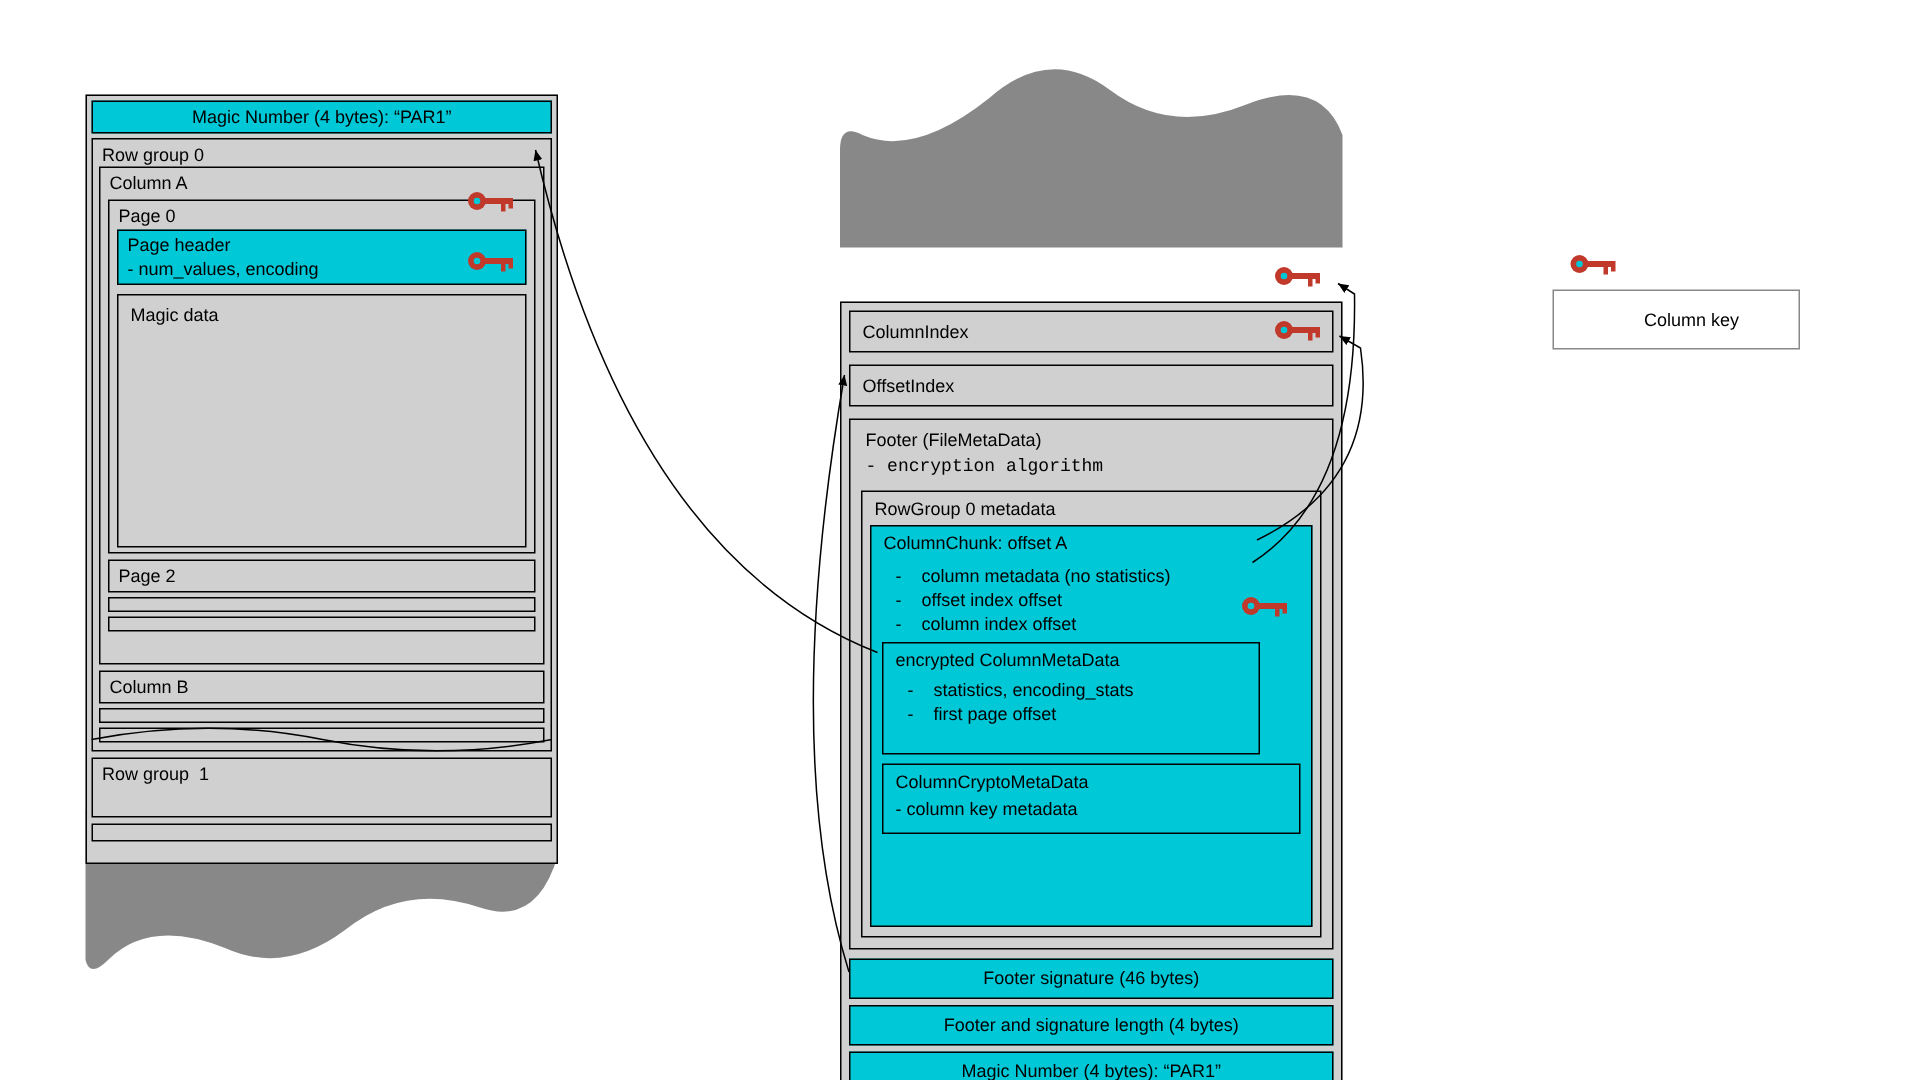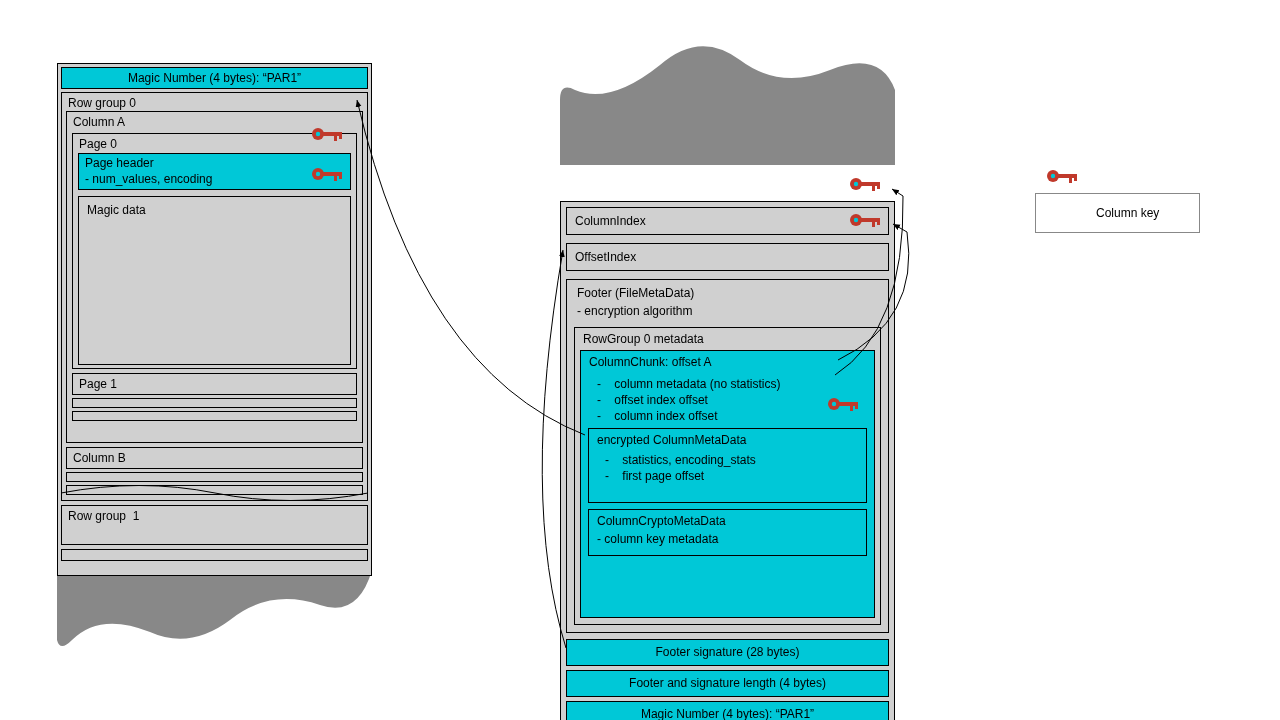--- a/index.html
+++ b/index.html
@@ -43,21 +43,21 @@
   <div class="box cyan" style="left:78px;top:117px;width:273px;height:37px;">
     <span class="lbl" style="left:6px;top:2px;">Page header</span>
     <span class="lbl" style="left:6px;top:18px;">- num_values, encoding</span>
   </div>
 
   <div class="box grey" style="left:78px;top:160px;width:273px;height:169px;">
     <span class="lbl" style="left:8px;top:6px;">Magic data</span>
   </div>
 
   <div class="box grey" style="left:72px;top:337px;width:285px;height:22px;">
-    <span class="lbl" style="left:6px;top:3px;">Page 1</span>
+    <span class="lbl" style="left:6px;top:3px;">Page 2</span>
   </div>
   <div class="box grey" style="left:72px;top:362px;width:285px;height:10px;"></div>
   <div class="box grey" style="left:72px;top:375px;width:285px;height:10px;"></div>
 
   <div class="box grey" style="left:66px;top:411px;width:297px;height:22px;">
     <span class="lbl" style="left:6px;top:3px;">Column B</span>
   </div>
   <div class="box grey" style="left:66px;top:436px;width:297px;height:10px;"></div>
   <div class="box grey" style="left:66px;top:449px;width:297px;height:10px;"></div>
 
@@ -70,47 +70,47 @@
 
   <div class="box grey" style="left:566px;top:171px;width:323px;height:28px;">
     <span class="lbl" style="left:8px;top:6px;">ColumnIndex</span>
   </div>
   <div class="box grey" style="left:566px;top:207px;width:323px;height:28px;">
     <span class="lbl" style="left:8px;top:6px;">OffsetIndex</span>
   </div>
 
   <div class="box grey" style="left:566px;top:243px;width:323px;height:354px;">
     <span class="lbl" style="left:10px;top:6px;">Footer (FileMetaData)</span>
-    <span class="lbl" style="left:10px;top:24px;">- encryption algorithm</span>
+    <span class="lbl" style="left:10px;top:24px;font-family:Liberation Mono, monospace;">- encryption algorithm</span>
   </div>
 
   <div class="box grey" style="left:574px;top:291px;width:307px;height:298px;">
     <span class="lbl" style="left:8px;top:4px;">RowGroup 0 metadata</span>
   </div>
 
   <div class="box cyan" style="left:580px;top:314px;width:295px;height:268px;">
     <span class="lbl" style="left:8px;top:4px;">ColumnChunk: offset A</span>
     <span class="lbl" style="left:16px;top:26px;">-    column metadata (no statistics)</span>
     <span class="lbl" style="left:16px;top:42px;">-    offset index offset</span>
     <span class="lbl" style="left:16px;top:58px;">-    column index offset</span>
   </div>
 
-  <div class="box cyan" style="left:588px;top:392px;width:279px;height:75px;">
+  <div class="box cyan" style="left:588px;top:392px;width:252px;height:75px;">
     <span class="lbl" style="left:8px;top:4px;">encrypted ColumnMetaData</span>
     <span class="lbl" style="left:16px;top:24px;">-    statistics, encoding_stats</span>
     <span class="lbl" style="left:16px;top:40px;">-    first page offset</span>
   </div>
 
   <div class="box cyan" style="left:588px;top:473px;width:279px;height:47px;">
     <span class="lbl" style="left:8px;top:4px;">ColumnCryptoMetaData</span>
     <span class="lbl" style="left:8px;top:22px;">- column key metadata</span>
   </div>
 
   <div class="box cyan" style="left:566px;top:603px;width:323px;height:27px;">
-    <div class="lbl center" style="top:5px;">Footer signature (28 bytes)</div>
+    <div class="lbl center" style="top:5px;">Footer signature (46 bytes)</div>
   </div>
   <div class="box cyan" style="left:566px;top:634px;width:323px;height:27px;">
     <div class="lbl center" style="top:5px;">Footer and signature length (4 bytes)</div>
   </div>
   <div class="box cyan" style="left:566px;top:665px;width:323px;height:27px;">
     <div class="lbl center" style="top:5px;">Magic Number (4 bytes): “PAR1”</div>
   </div>
 
   <div class="box white" style="left:1035px;top:157px;width:165px;height:40px;padding-left:35px;">
     <span class="lbl" style="left:60px;top:12px;">Column key</span>

